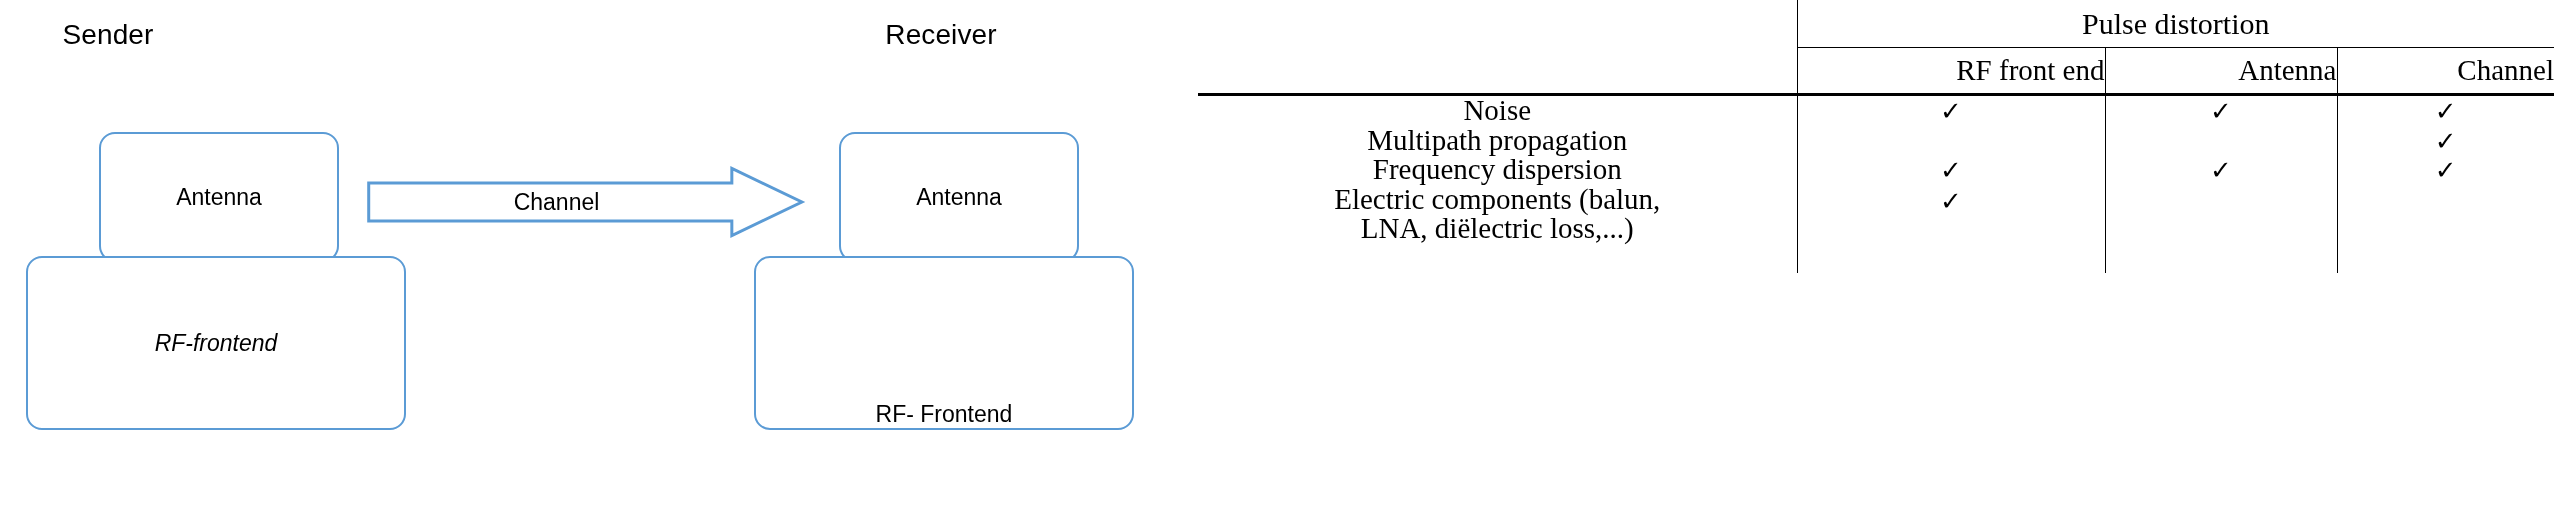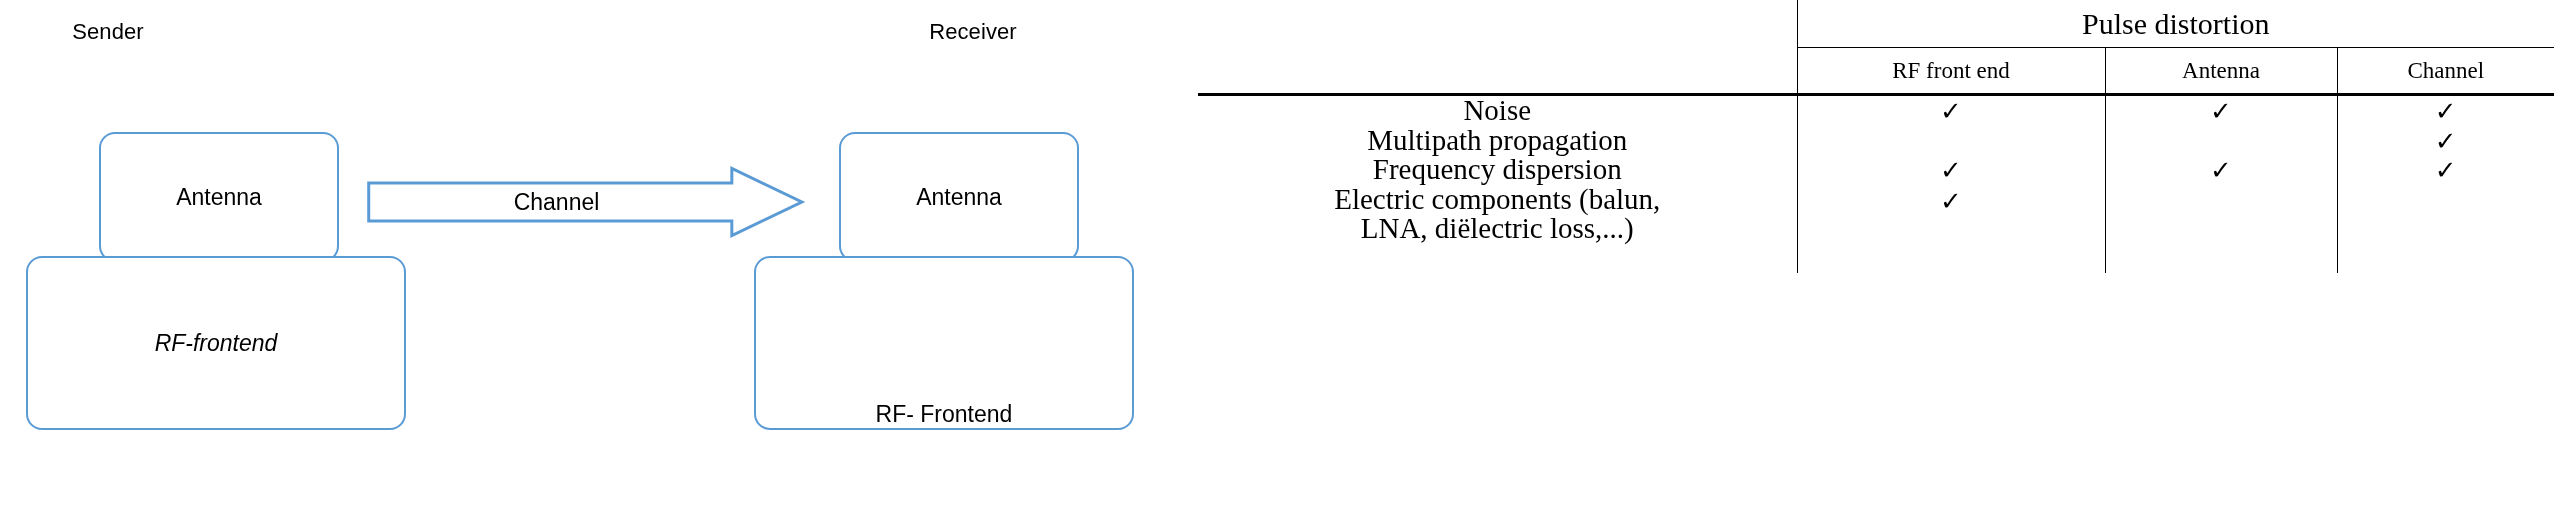--- a/index.html
+++ b/index.html
@@ -2,21 +2,21 @@
 <html style="font-size:11.7px"><head>
 <meta charset="utf-8">
 <style>
   html,body{margin:0;padding:0;background:#ffffff;}
   body{width:2576px;height:520px;position:relative;overflow:hidden;
        font-family:"Liberation Sans",sans-serif;-webkit-font-smoothing:antialiased;}
 
   
   #diagram{position:absolute;left:0;top:0;width:1202px;height:520px;}
 
-  .dlabel{position:absolute;color:#000000;font-size:22px;
+  .dlabel{position:absolute;color:#000000;font-size:28px;
           font-family:"Liberation Sans",sans-serif;white-space:nowrap;
           text-align:center;letter-spacing:0.1px;}
 
   .node{position:absolute;box-sizing:border-box;background:#ffffff;
         border:2.2px solid #5B9BD5;border-radius:16px;
         display:flex;align-items:center;justify-content:center;
         color:#000000;font-size:23px;font-family:"Liberation Sans",sans-serif;
         white-space:nowrap;}
 
   
@@ -39,38 +39,38 @@
       font-family:"Liberation Serif",serif;vertical-align:middle;}
 
   col.c-label{width:599px;}
   col.c-rf{width:308px;}
   col.c-ant{width:232px;}
   col.c-ch{width:217px;}
 
   .vline{border-left:1.5px solid #000000;}
 
   .grouphead{height:47px;font-size:30px;text-align:center;line-height:47px;}
-  .colhead{height:45px;font-size:23px;text-align:center;line-height:45px;}
+  .colhead{height:45px;font-size:29px;text-align:right;line-height:45px;}
 
   .rule-thin td{border-bottom:1.5px solid #000000;height:0;padding:0;line-height:0;font-size:0;}
   .rule-thick td{border-bottom:3.7px solid #000000;height:0;padding:0;line-height:0;font-size:0;}
 
   .rowlabel{font-size:29px;text-align:center;line-height:1.02;padding:1.5px 0;}
   .mark{font-size:29px;text-align:center;line-height:1.02;}
   .mark span{font-family:"DejaVu Sans",sans-serif;font-size:26px;font-weight:bold;}
   .tail td{height:29px;}
 </style>
 </head>
 <body>
 
 <div id="diagram">
 
   <div class="dlabel" style="left:22px;top:19px;width:172px;">Sender</div>
 
-  <div class="dlabel" style="left:887px;top:19px;width:172px;">Receiver</div>
+  <div class="dlabel" style="left:855px;top:19px;width:172px;">Receiver</div>
 
   <div class="node antenna" style="left:99px;top:132px;width:240px;height:130px;">
     <span>Antenna</span>
   </div>
   <div class="node frontend" style="left:26px;top:256px;width:380px;height:174px;font-style:italic;">
     <span>RF-frontend</span>
   </div>
 
   <div class="node antenna" style="left:839px;top:132px;width:240px;height:130px;">
     <span>Antenna</span>

